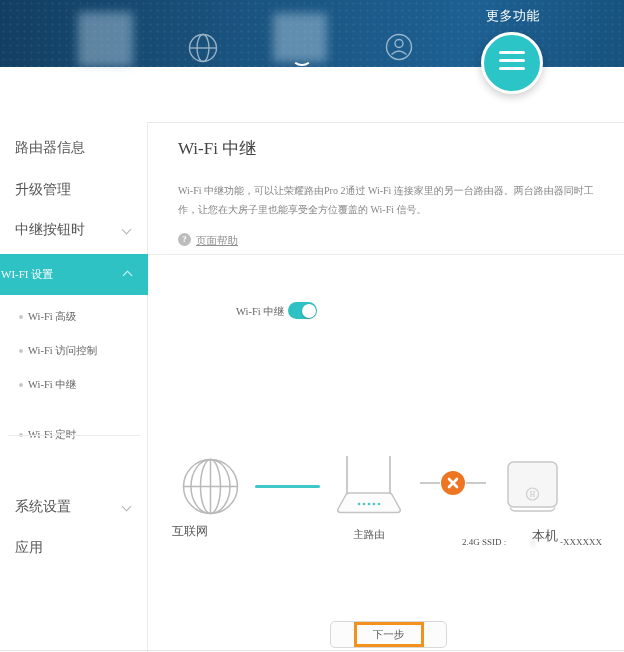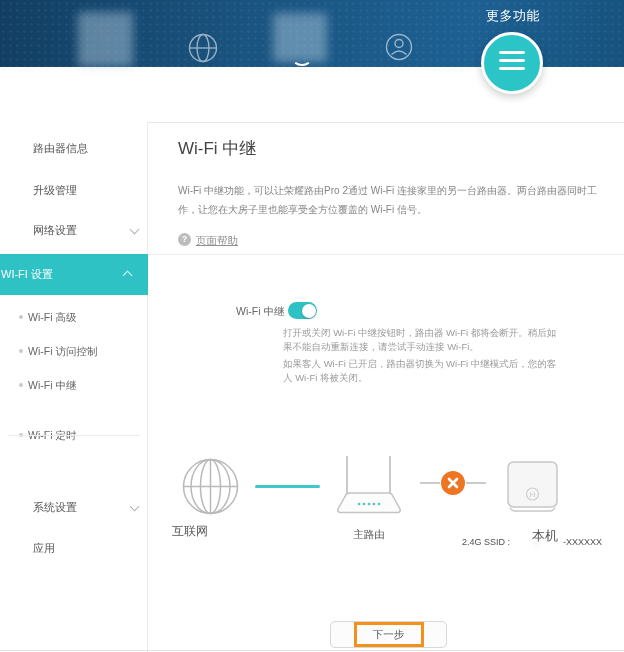--- a/index.html
+++ b/index.html
@@ -1,17 +1,17 @@
 <!DOCTYPE html>
 <html><head>
 <meta charset="utf-8">
 <style>
   html,body{margin:0;padding:0;background:#fff;}
   #app{position:relative;width:624px;height:652px;overflow:hidden;background:#fff;
-       font-family:Liberation Sans, sans-serif;-webkit-font-smoothing:antialiased;}
+       font-family:Liberation Serif, serif;-webkit-font-smoothing:antialiased;}
   
   .header{position:absolute;left:0;top:0;width:624px;height:67px;
     background-image:radial-gradient(rgba(255,255,255,0.055) 1px, transparent 1.3px),
       linear-gradient(100deg,#123e62,#1a5480 40%,#1d6092 75%,#17527d);
     background-size:7px 7px,100% 100%;}
   .blur-logo{position:absolute;background:rgba(185,208,226,0.45);filter:blur(5px);border-radius:3px;}
   .blur1{left:78px;top:12px;width:55px;height:55px;}
   .blur2{left:273px;top:13px;width:54px;height:49px;}
   .arc{position:absolute;left:292px;top:50px;width:16px;height:12px;border-radius:50%;
        border:2px solid transparent;border-bottom-color:#fff;}
@@ -22,22 +22,22 @@
   .menu-btn{position:absolute;left:481px;top:32px;width:56px;height:56px;border-radius:50%;
     background:#2cc5c7;border:3px solid #fff;box-shadow:0 3px 8px rgba(0,0,0,.2);cursor:pointer;z-index:6;}
   .menu-btn span{display:block;width:26px;height:3px;background:#fff;border-radius:2px;margin:5px auto 0;}
   .menu-btn span:first-child{margin-top:16px;}
   
   .content-topline{position:absolute;left:148px;top:122px;width:476px;height:1px;background:#e8e8e8;}
   .bottomline{position:absolute;left:0;top:650px;width:624px;height:1px;background:#e3e3e3;}
   
   .sidebar{position:absolute;left:0;top:122px;width:148px;height:530px;background:#fff;
     border-right:1px solid #eaeaea;box-sizing:border-box;}
-  .side-item{position:absolute;left:8px;width:147px;height:30px;line-height:30px;padding-left:25px;
-    font-size:11px;color:#555;box-sizing:border-box;cursor:pointer;}
+  .side-item{position:absolute;left:0;width:147px;height:30px;line-height:30px;padding-left:15px;
+    font-size:14px;color:#555;box-sizing:border-box;cursor:pointer;}
   .side-sub{position:absolute;left:0;width:147px;height:30px;line-height:30px;padding-left:28px;
     font-size:10.5px;color:#666;box-sizing:border-box;cursor:pointer;}
   .bullet{position:absolute;left:19px;top:13px;width:4px;height:4px;border-radius:50%;background:#c9c9c9;}
   .side-active{position:absolute;left:0;top:132px;width:148px;height:41px;line-height:41px;padding-left:1px;
     background:#2fc2c4;color:#fff;font-size:11px;box-sizing:border-box;cursor:pointer;}
   .chev{position:absolute;right:17px;width:6px;height:6px;
     border-right:1.5px solid #b3b3b3;border-bottom:1.5px solid #b3b3b3;}
   .chev-down{top:9px;transform:rotate(45deg);}
   .chev-up{top:18px;border-color:#d9f6f6;transform:rotate(-135deg);}
   .side-divider{position:absolute;left:8px;top:313px;width:132px;height:1px;background:#ebebeb;}
@@ -106,21 +106,21 @@
       <span></span>
       <span></span>
   </div>
 
   <div class="content-topline"></div>
 
   <div class="sidebar">
     <div class="side-item" style="top:11px">路由器信息</div>
     <div class="side-item" style="top:53px">升级管理</div>
     <div class="side-item" style="top:93px">
-      <span>网络设置</span>
+      <span>中继按钮时</span>
       <i class="chev chev-down" style="top:11px"></i>
     </div>
     <div class="side-active">
       <span>WI-FI 设置</span>
       <i class="chev chev-up"></i>
     </div>
     <div class="side-sub" style="top:180px">
       <i class="bullet"></i>
       <span>Wi-Fi 高级</span>
     </div>
@@ -146,24 +146,20 @@
 
   <div class="page-title">Wi-Fi 中继</div>
   <div class="desc">Wi-Fi 中继功能，可以让荣耀路由Pro 2通过 Wi-Fi 连接家里的另一台路由器。两台路由器同时工作，让您在大房子里也能享受全方位覆盖的 Wi-Fi 信号。</div>
   <div class="help-ic">?</div>
   <a class="help-link">页面帮助</a>
   <div class="divider1"></div>
 
   <div class="toggle-label">Wi-Fi 中继</div>
   <div class="toggle">
     <div class="knob"></div>
-  </div>
-  <div class="notes">
-    <p>打开或关闭 Wi-Fi 中继按钮时，路由器 Wi-Fi 都将会断开。稍后如果不能自动重新连接，请尝试手动连接 Wi-Fi。</p>
-    <p>如果客人 Wi-Fi 已开启，路由器切换为 Wi-Fi 中继模式后，您的客人 Wi-Fi 将被关闭。</p>
   </div>
 
   <div class="dg-globe">
     <svg width="57" height="57" viewBox="0 0 57 57" fill="none" stroke="#b9b9b9" stroke-width="1.5">
       <circle cx="28.5" cy="28.5" r="27"></circle>
       <ellipse cx="28.5" cy="28.5" rx="10" ry="27"></ellipse>
       <ellipse cx="28.5" cy="28.5" rx="19.5" ry="27"></ellipse>
       <line x1="28.5" y1="1.5" x2="28.5" y2="55.5"></line>
       <line x1="1.5" y1="28.5" x2="55.5" y2="28.5"></line>
     </svg>

